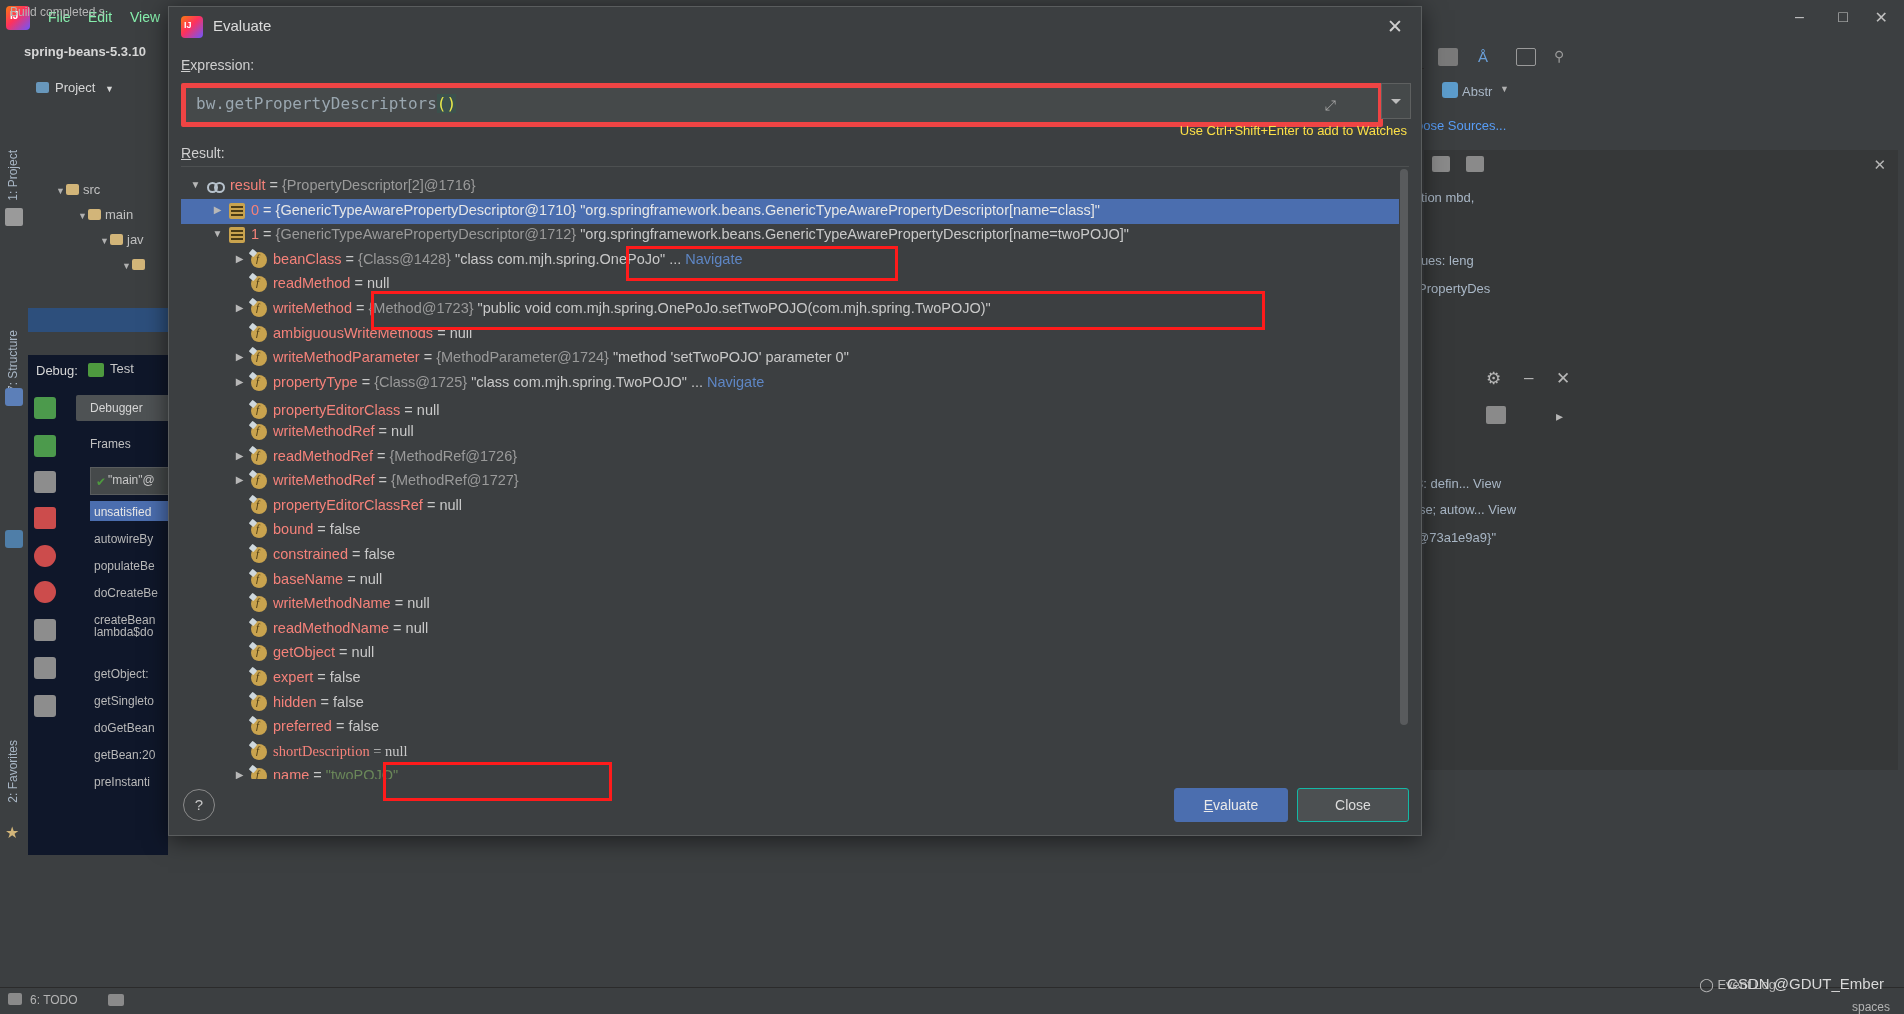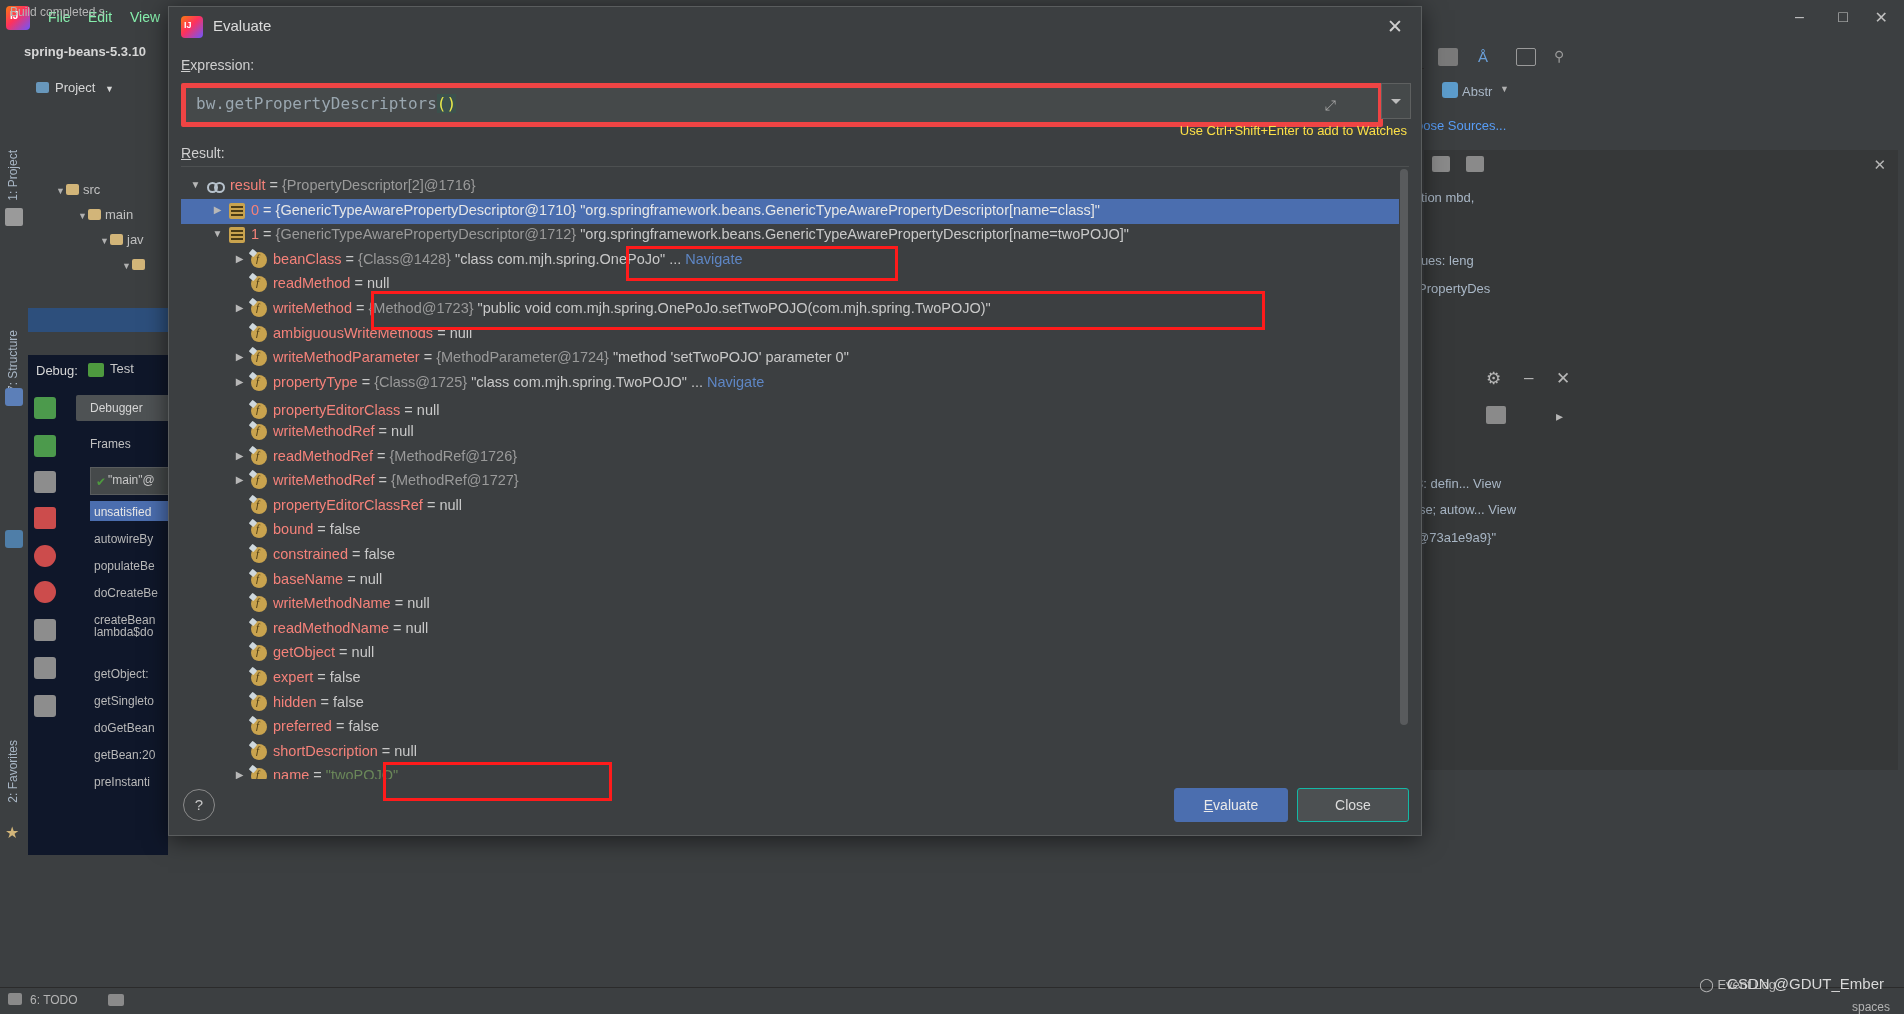--- a/index.html
+++ b/index.html
@@ -393,21 +393,21 @@
             <span class="tick"></span>
           </span>
           <span class="txt" style="left: 92px;"><span class="nm">hidden</span> <span class="eq">=</span> <span class="str">false</span></span>
         </div>
         <div class="row" style="top: 548.2px;">
           <span class="ic ic-f" style="left: 70px;">
             <span class="tick"></span>
           </span>
           <span class="txt" style="left: 92px;"><span class="nm">preferred</span> <span class="eq">=</span> <span class="str">false</span></span>
         </div>
-        <div class="row" style="top: 572.8px;">
+        <div class="row" style="top: 572.8px; font-family: Liberation Serif, serif;">
           <span class="ic ic-f" style="left: 70px;">
             <span class="tick"></span>
           </span>
           <span class="txt" style="left: 92px;"><span class="nm">shortDescription</span> <span class="eq">=</span> <span class="str">null</span></span>
         </div>
         <div class="row" style="top: 597.4px;">
           <span class="tw" style="left: 52px;">▶</span>
           <span class="ic ic-f" style="left: 70px;">
             <span class="tick"></span>
           </span>

